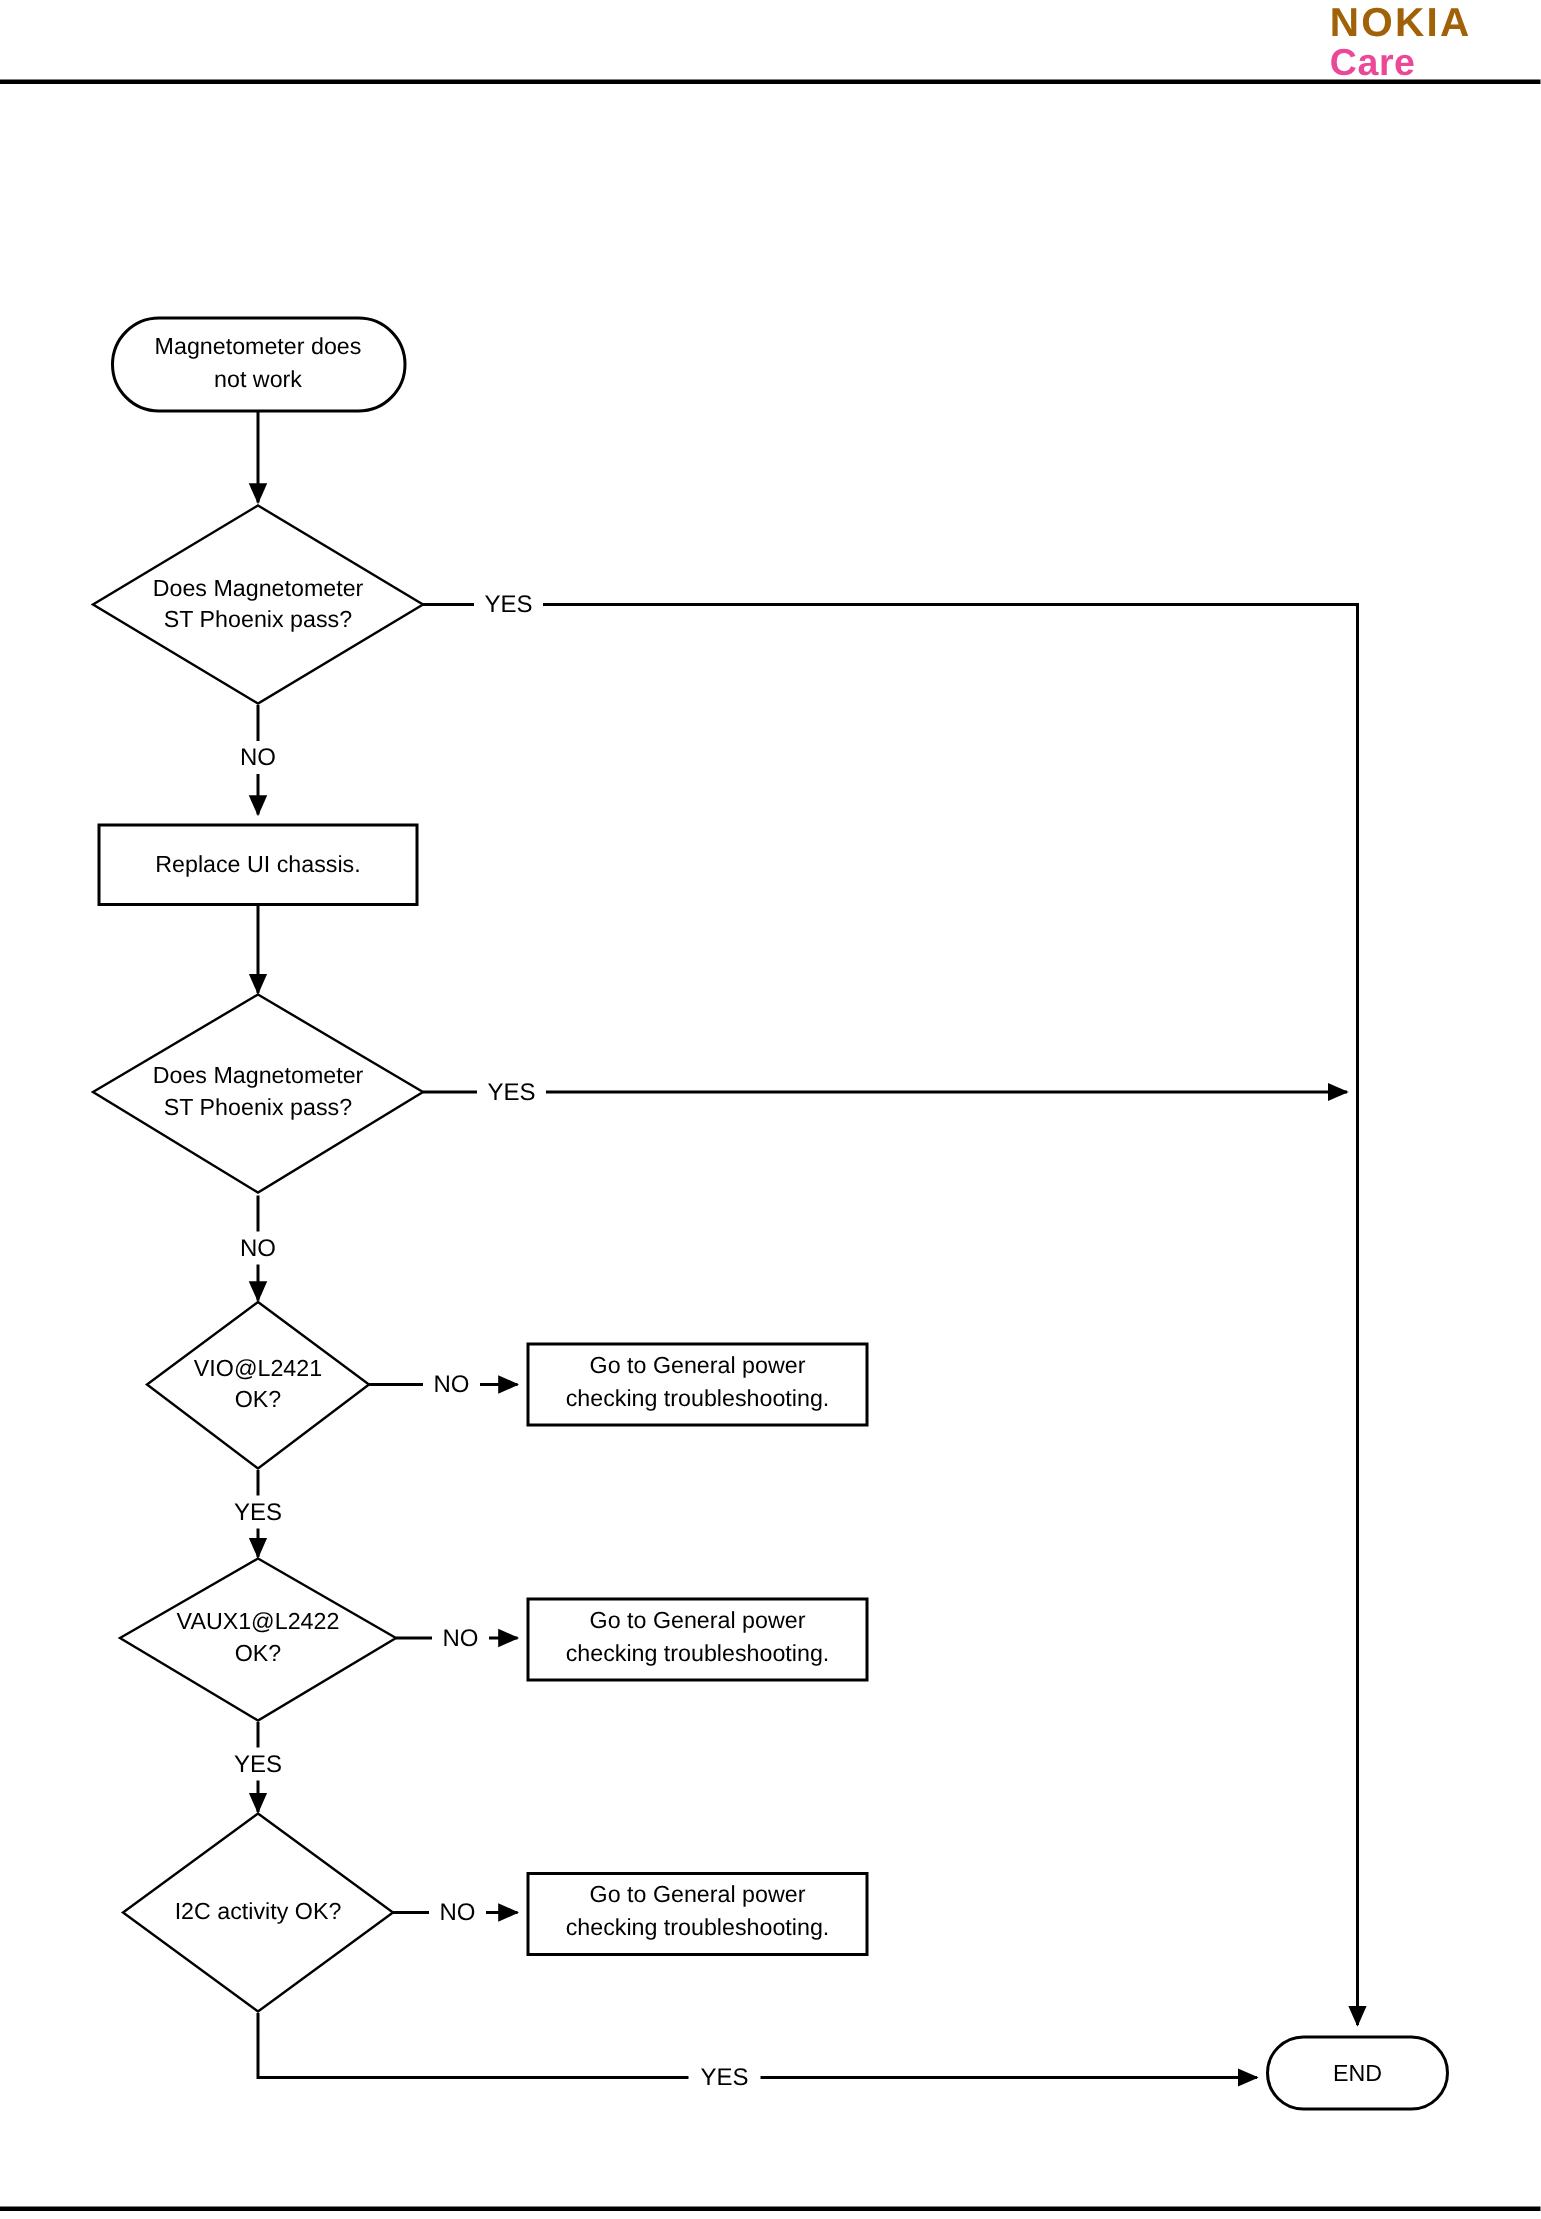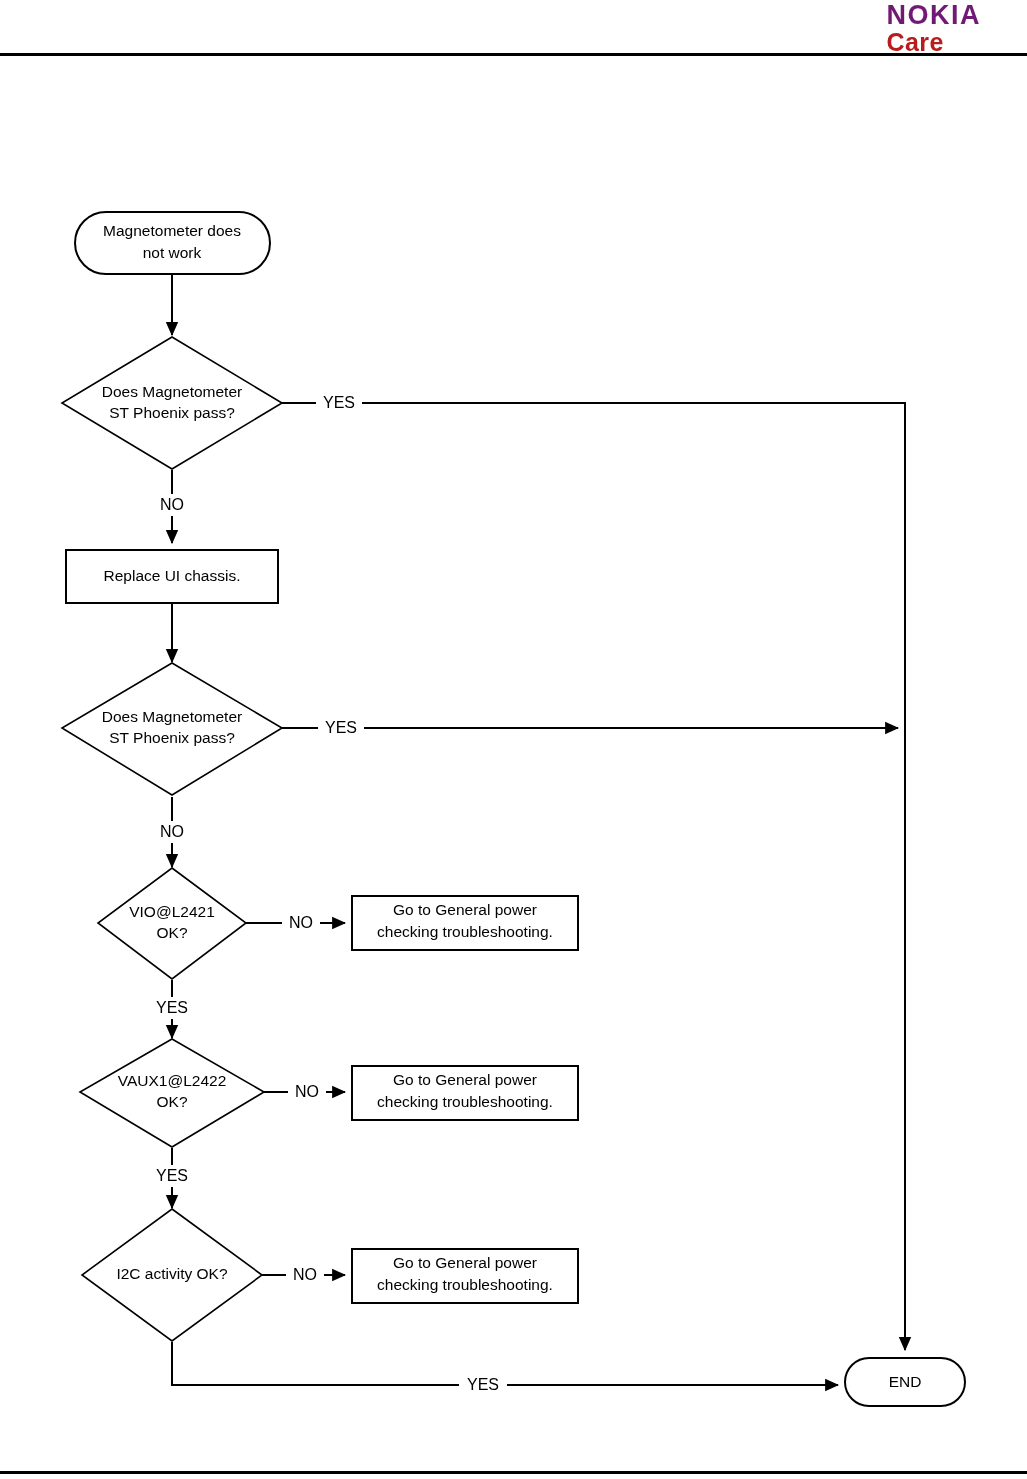--- a/index.html
+++ b/index.html
@@ -29,29 +29,29 @@
     top: 2px;
     text-align: left;
     line-height: 1;
     user-select: none;
   }
   .brand .nokia {
     font-family: "Liberation Sans", sans-serif;
     font-weight: bold;
     font-size: 27px;
     letter-spacing: 1.5px;
-    color: #701a75;
+    color: #a16207;
     display: block;
   }
   .brand .care {
     font-family: "Liberation Sans", sans-serif;
     font-weight: bold;
     font-size: 25px;
     letter-spacing: 0.4px;
-    color: #b91c1c;
+    color: #ec4899;
     display: block;
     margin-top: 1px;
   }
   .rule {
     position: absolute;
     left: 0;
     width: 1027px;
     height: 3px;
     background: #000000;
   }

